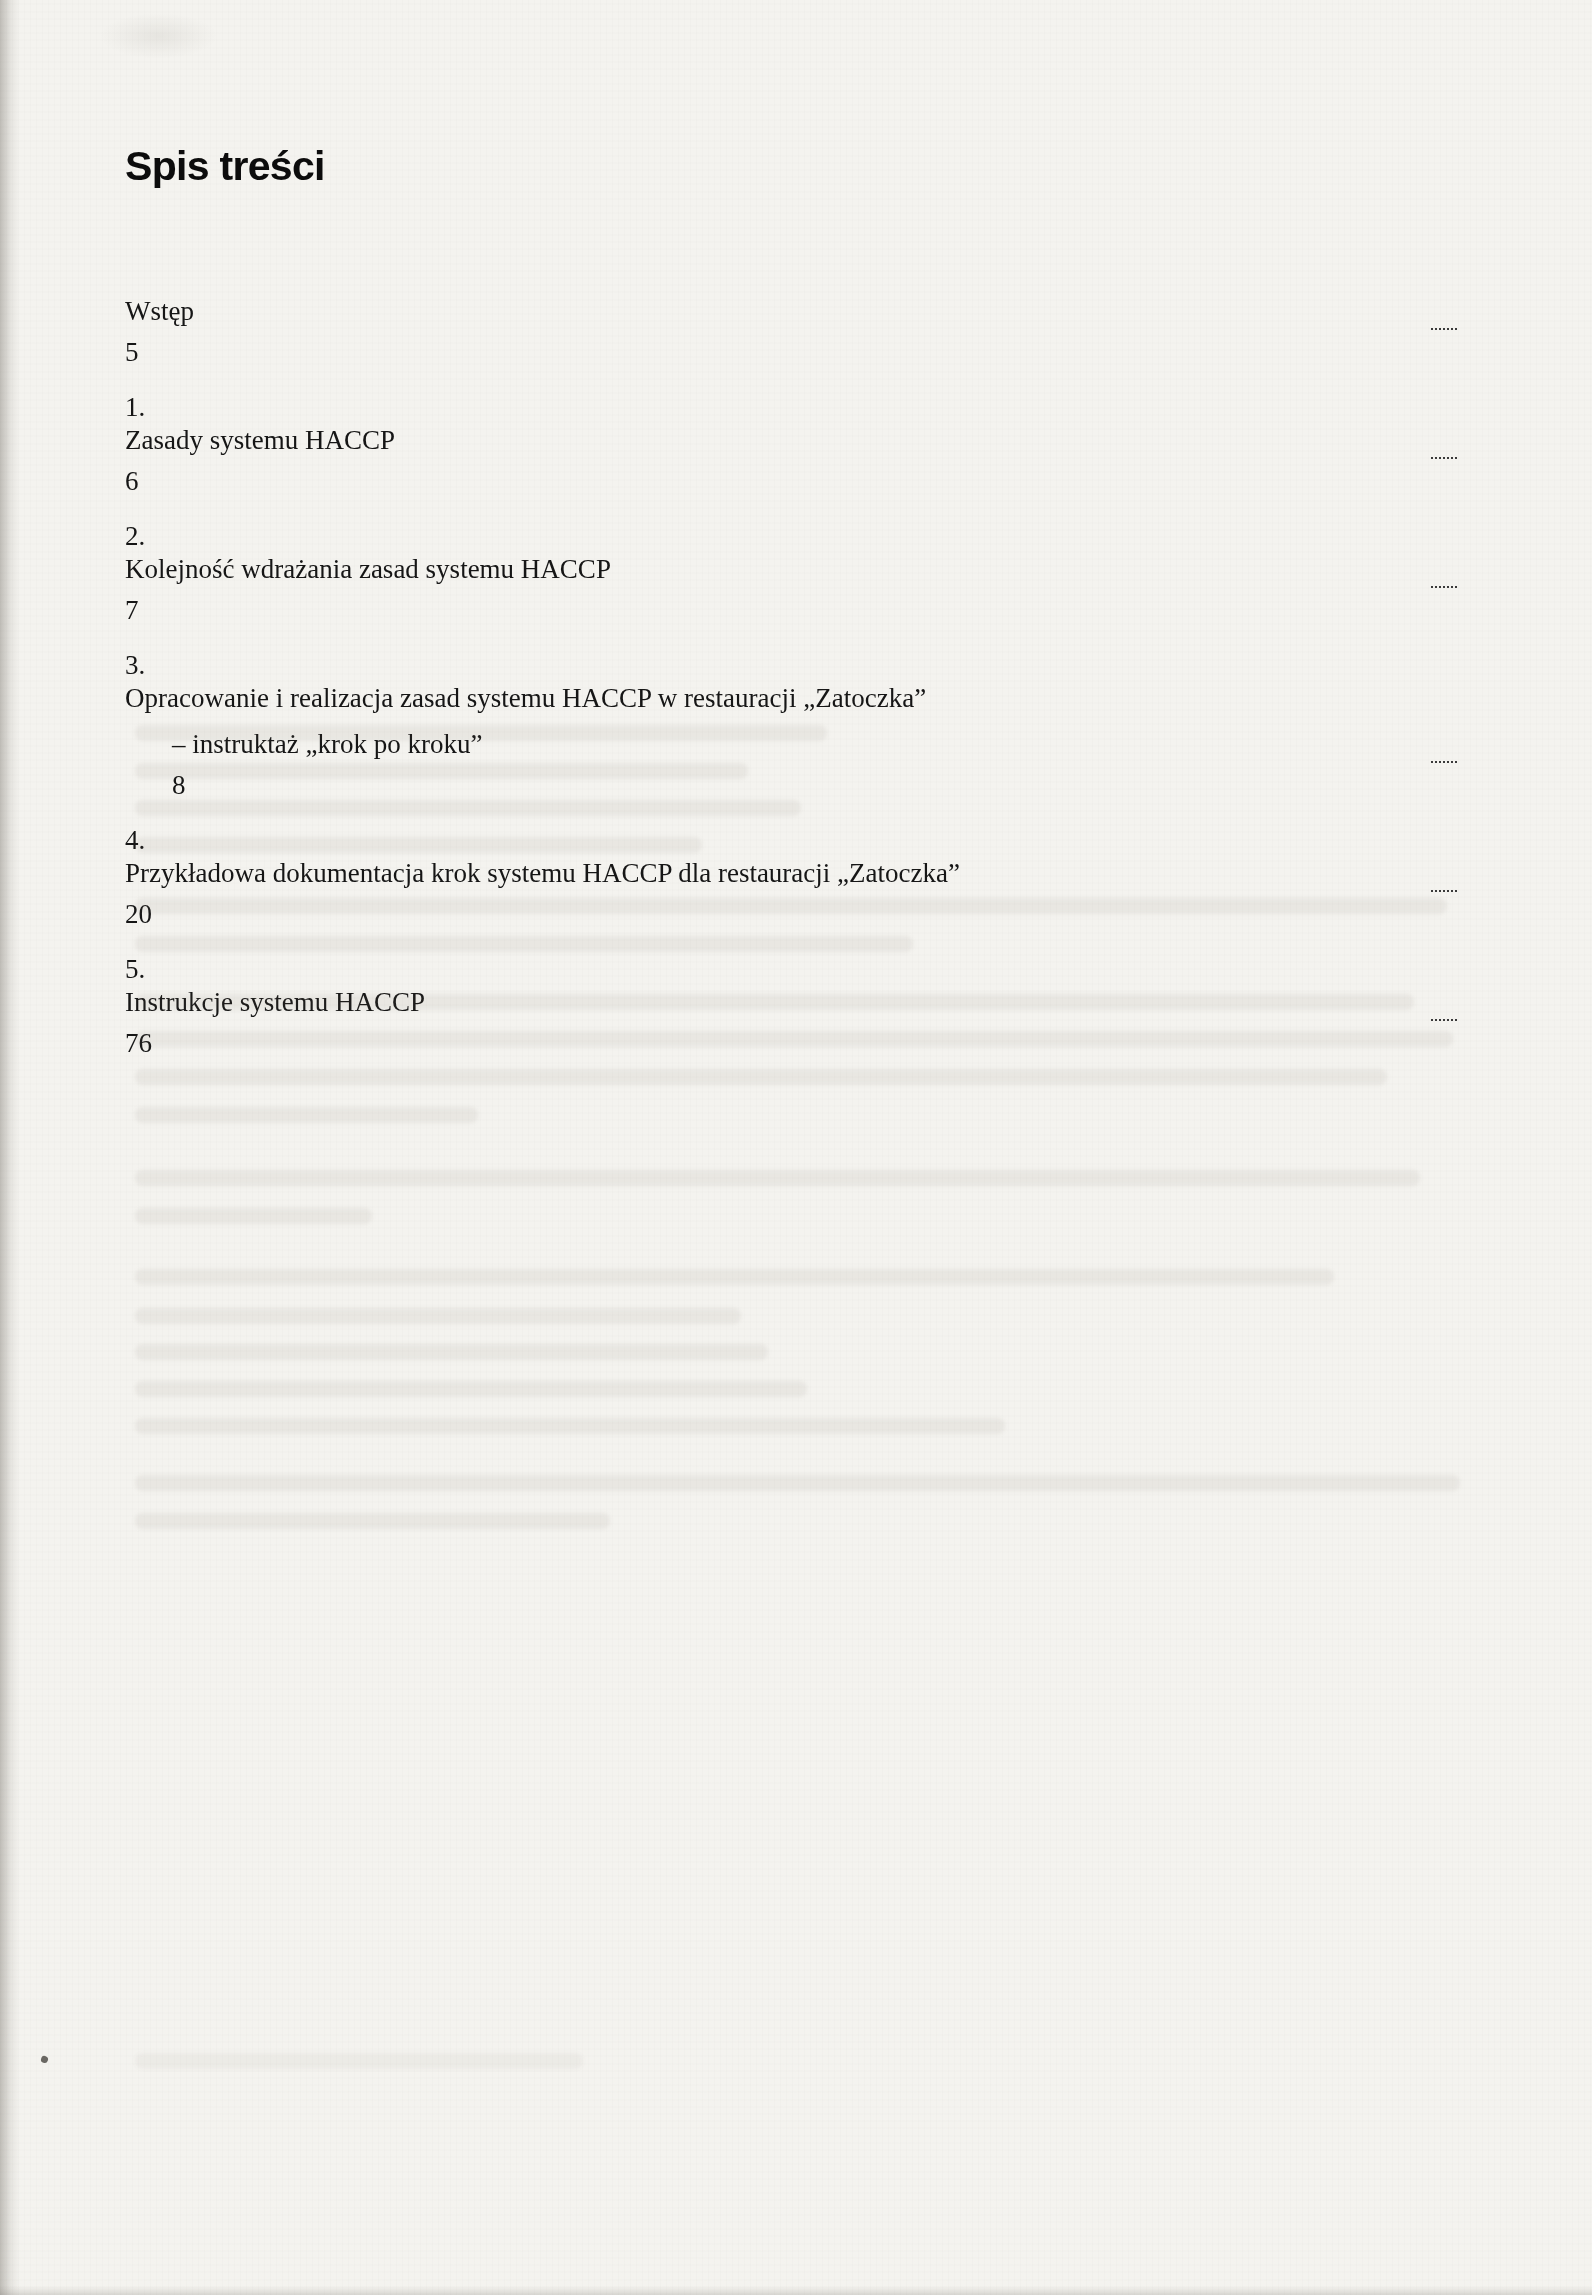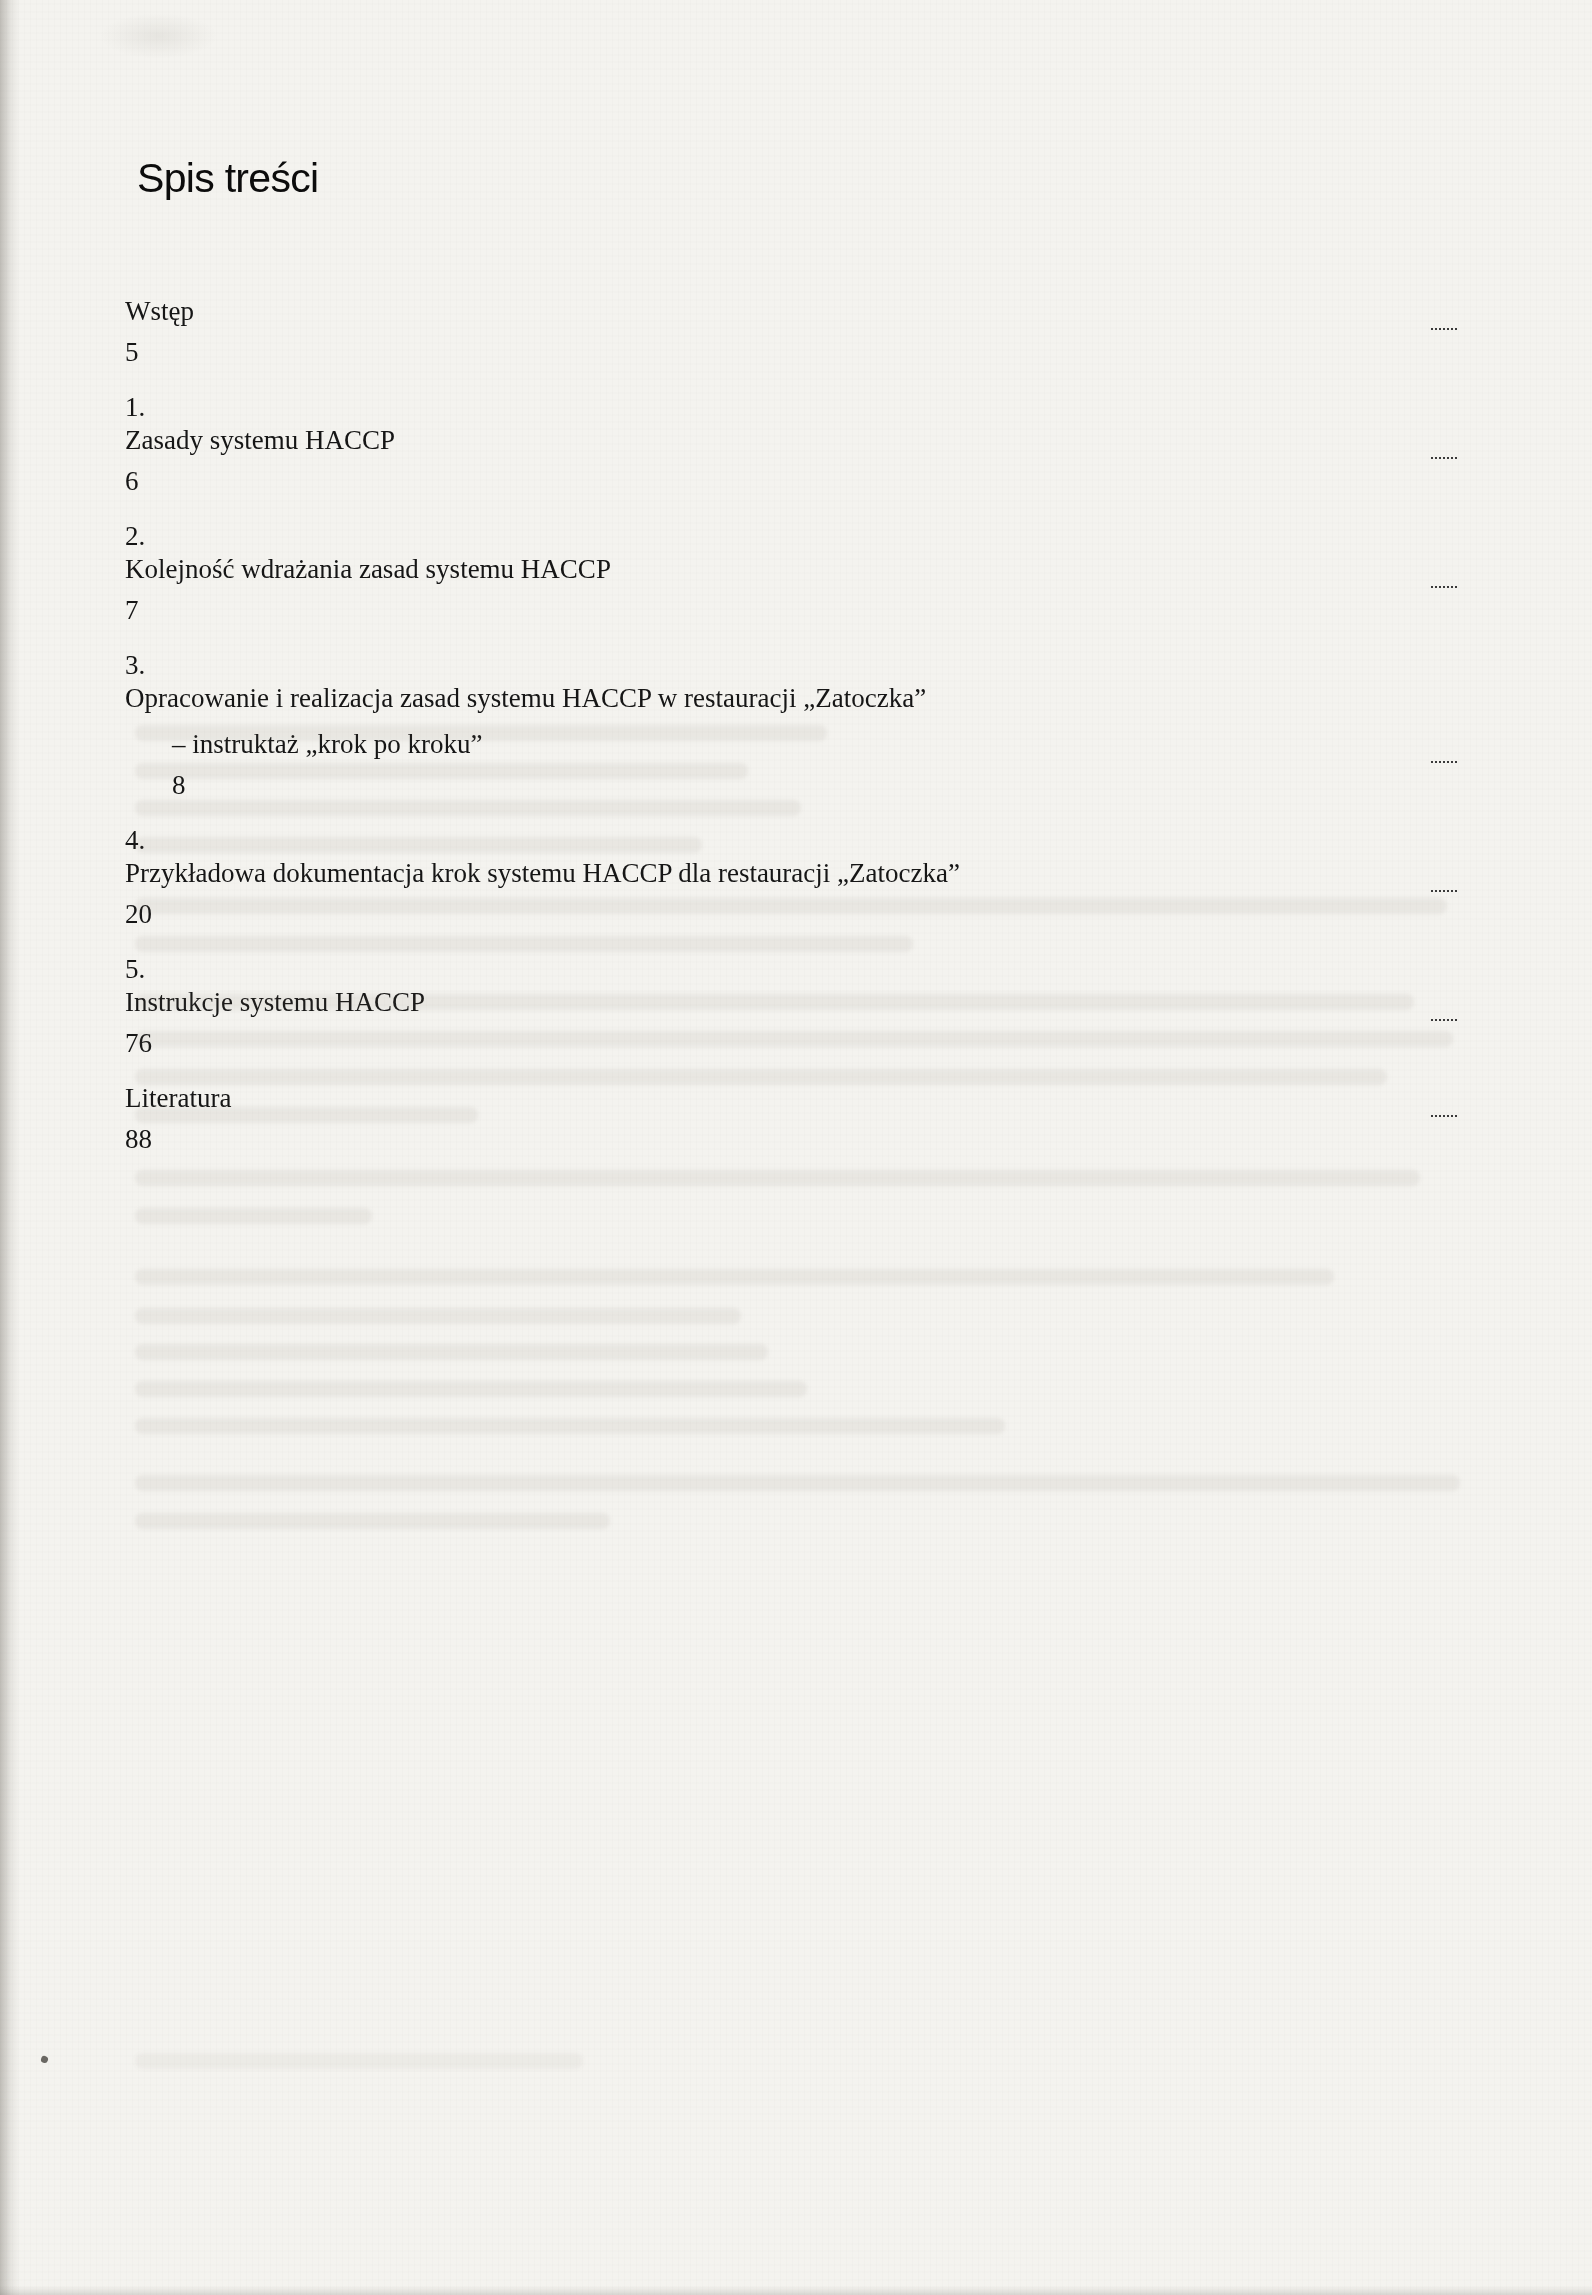--- a/index.html
+++ b/index.html
@@ -37,23 +37,23 @@
     left: 0; right: 0; bottom: 0;
     height: 9.2px;
     background: linear-gradient(0deg, rgba(105,100,92,0.20), rgba(105,100,92,0));
     pointer-events: none;
   }
 
   .page-title {
     position: absolute;
     left: 125px;
     top: 146px;
-    margin: 12px;
+    margin: 0;
     font-family: "Liberation Sans", sans-serif;
-    font-weight: 400;
+    font-weight: 700;
     font-size: 41px;
     letter-spacing: -0.7px;
     color: #0c0c0c;
     line-height: 1;
   }
 
   .toc {
     position: absolute;
     left: 125px;
     top: 295px;
@@ -181,25 +181,20 @@
       <span class="toc-page">20</span>
     </div>
 
     <div class="toc-row">
       <span class="toc-num">5.</span>
       <span class="toc-label">Instrukcje systemu HACCP</span>
       <span class="leader"></span>
       <span class="toc-page">76</span>
     </div>
 
-    <div class="toc-row">
-      <span class="toc-label">Literatura</span>
-      <span class="leader"></span>
-      <span class="toc-page">88</span>
-    </div>
 
   </div>
 
   <div class="ghost">
     <div class="ghost-line" style="left:135px; top:725px; width:692px;"></div>
     <div class="ghost-line" style="left:135px; top:763px; width:613px;"></div>
     <div class="ghost-line" style="left:135px; top:800px; width:666px;"></div>
     <div class="ghost-line" style="left:135px; top:837px; width:567px;"></div>
     <div class="ghost-line" style="left:135px; top:898px; width:1312px;"></div>
     <div class="ghost-line" style="left:135px; top:936px; width:778px;"></div>

